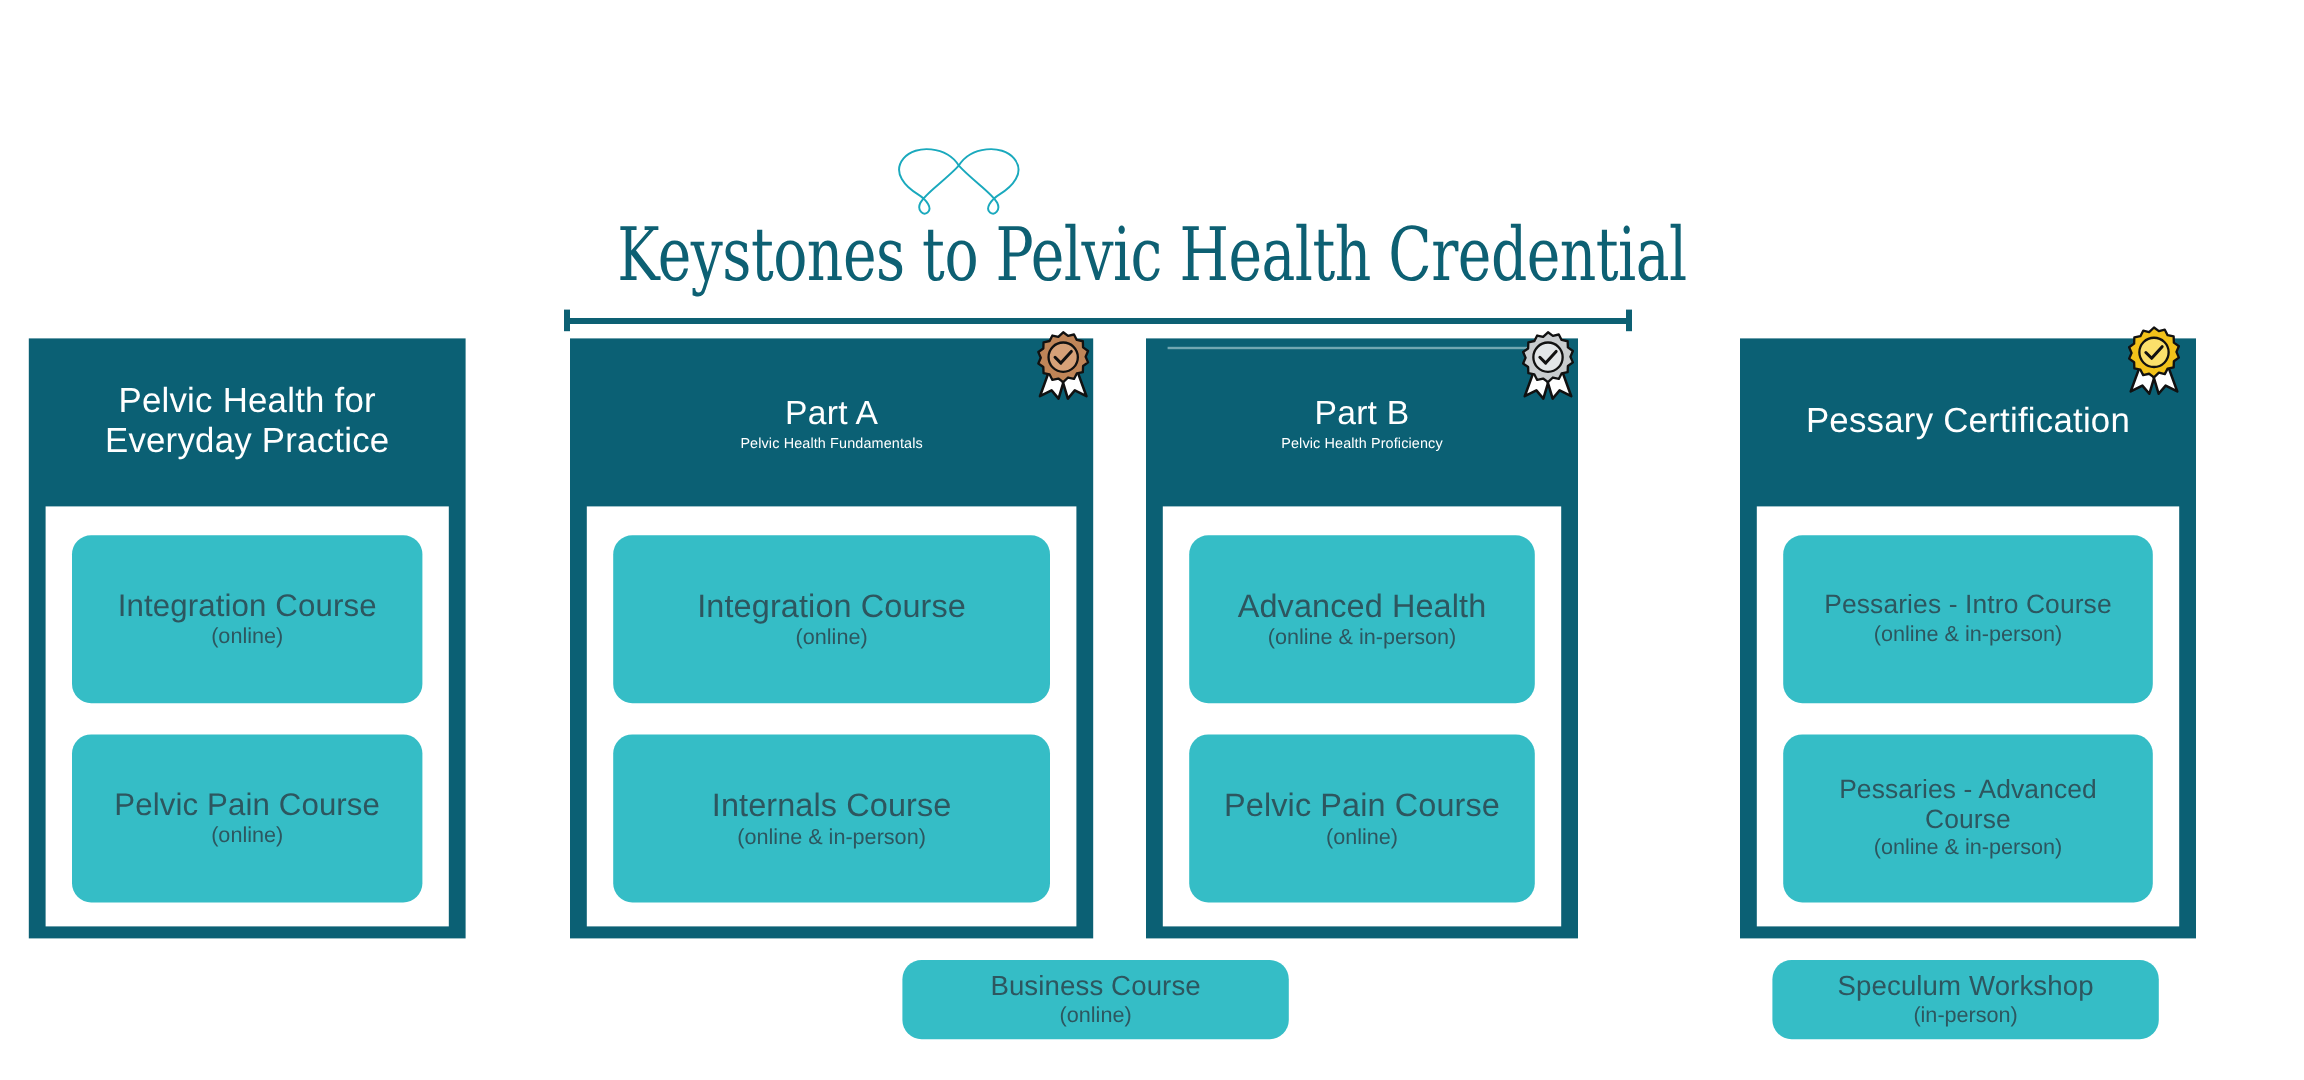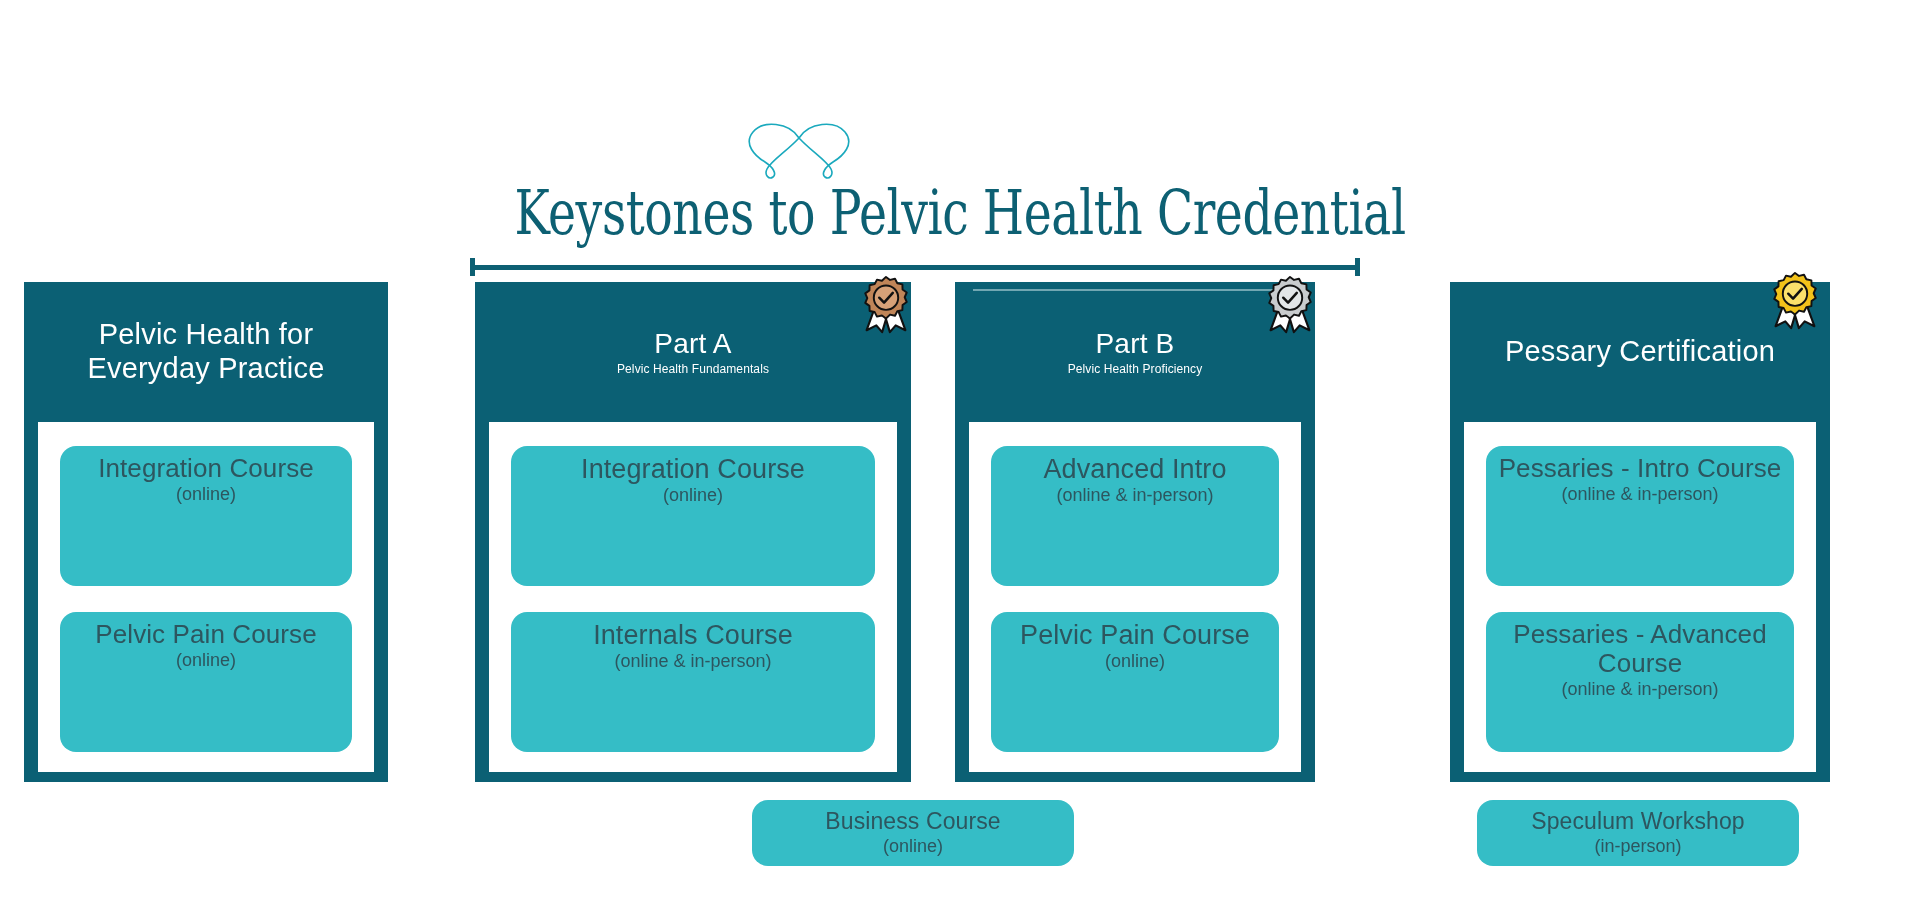--- a/index.html
+++ b/index.html
@@ -117,20 +117,21 @@
     box-sizing: border-box;
     gap: 26px;
   }
   .course-pill {
     background: #35bdc6;
     border-radius: 16px;
     color: #2a5560;
     display: flex;
     flex-direction: column;
     align-items: center;
+    justify-content: center;
     text-align: center;
     box-sizing: border-box;
     padding: 8px 10px;
     flex: 1 1 0;
     min-height: 0;
   }
   .course-name {
     font-size: 27px;
     font-weight: 400;
     line-height: 1.12;
@@ -147,21 +148,21 @@
 
   
   #card-everyday { left: 24px;   width: 364px; }
   #card-part-a   { left: 475px;  width: 436px; }
   #card-part-b   { left: 955px;  width: 360px; }
   #card-pessary  { left: 1450px; width: 380px; }
 
   #card-everyday .card-title { font-size: 29px; }
   #card-everyday .course-name { font-size: 26px; }
   #card-pessary .card-title { font-size: 29px; }
-  #card-pessary .course-name { font-size: 26px; }
+  #card-pessary .course-name { font-size: 22px; }
 
   
   #part-b-rule {
     position: absolute;
     left: 18px; right: 10px;
     top: 7px;
     height: 2px;
     background: rgba(200, 225, 230, 0.55);
   }
 
@@ -262,21 +263,21 @@
     <svg class="medal" viewBox="0 0 64 64" xmlns="http://www.w3.org/2000/svg">
       <path d="M20 36 L12 58 L22 53 L28 60 L34 40 Z" fill="#ffffff" stroke="#111" stroke-width="2.2" stroke-linejoin="round"></path>
       <path d="M44 36 L52 58 L42 53 L36 60 L30 40 Z" fill="#ffffff" stroke="#111" stroke-width="2.2" stroke-linejoin="round"></path>
       <path d="M32 3 l4.2 3.1 5.1-1.2 2.4 4.7 5.2 1.1 .2 5.3 4.3 3.1-2.1 4.9 2.1 4.9-4.3 3.1-.2 5.3-5.2 1.1-2.4 4.7-5.1-1.2L32 45.9l-4.2-3.1-5.1 1.2-2.4-4.7-5.2-1.1-.2-5.3-4.3-3.1 2.1-4.9-2.1-4.9 4.3-3.1 .2-5.3 5.2-1.1 2.4-4.7 5.1 1.2z" fill="#c9ccce" stroke="#111" stroke-width="2" stroke-linejoin="round"></path>
       <circle cx="32" cy="24.4" r="12.6" fill="#e3e6e8" stroke="#111" stroke-width="2"></circle>
       <path d="M25 24.5 l5 5 9-10" fill="none" stroke="#111" stroke-width="2.6" stroke-linecap="round" stroke-linejoin="round"></path>
     </svg>
   </div>
   <div class="card-body">
     <div class="course-pill">
-      <div class="course-name">Advanced Intro</div>
+      <div class="course-name">Advanced Health</div>
       <div class="course-mode">(online &amp; in-person)</div>
     </div>
     <div class="course-pill">
       <div class="course-name">Pelvic Pain Course</div>
       <div class="course-mode">(online)</div>
     </div>
   </div>
 </div>
 
 <div class="card" id="card-pessary">

